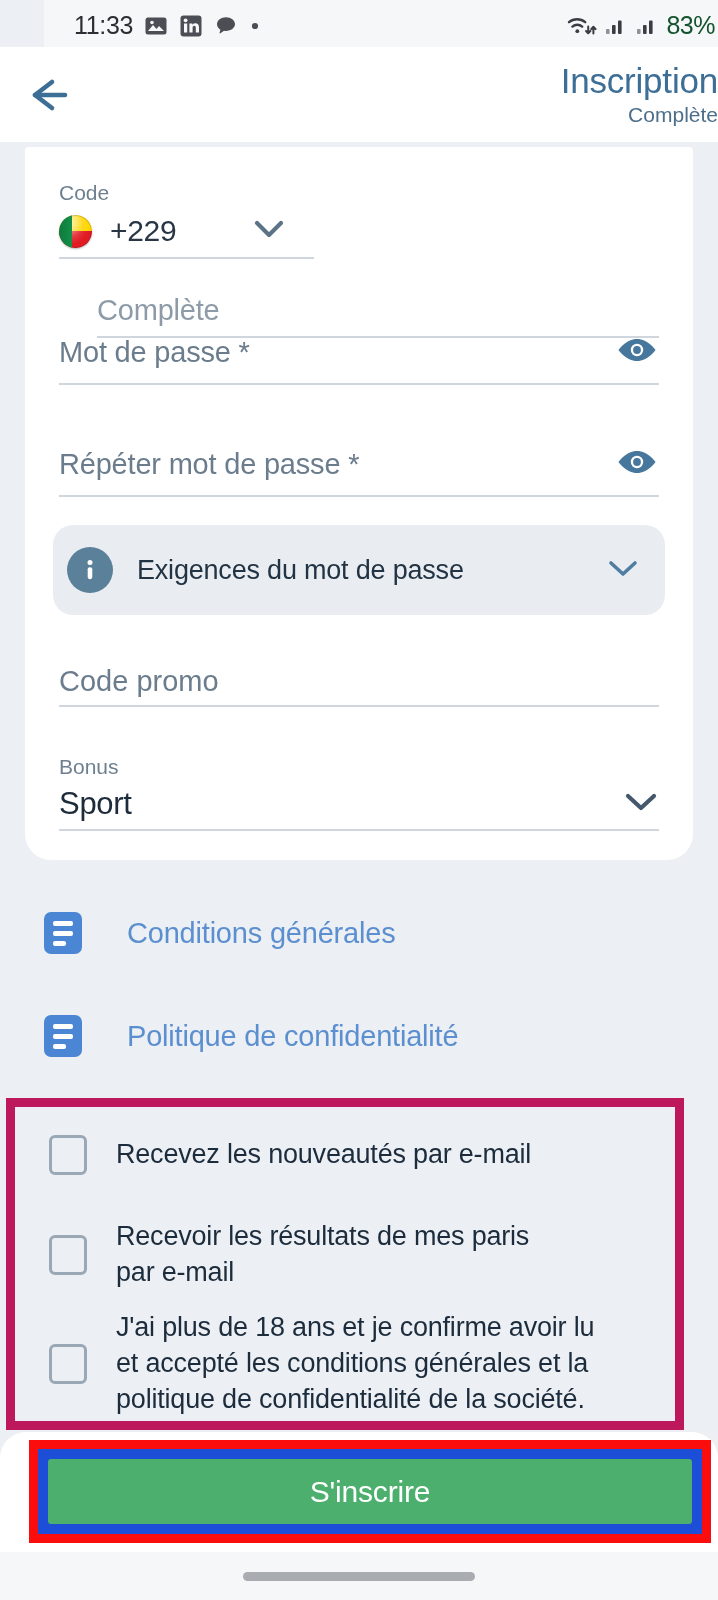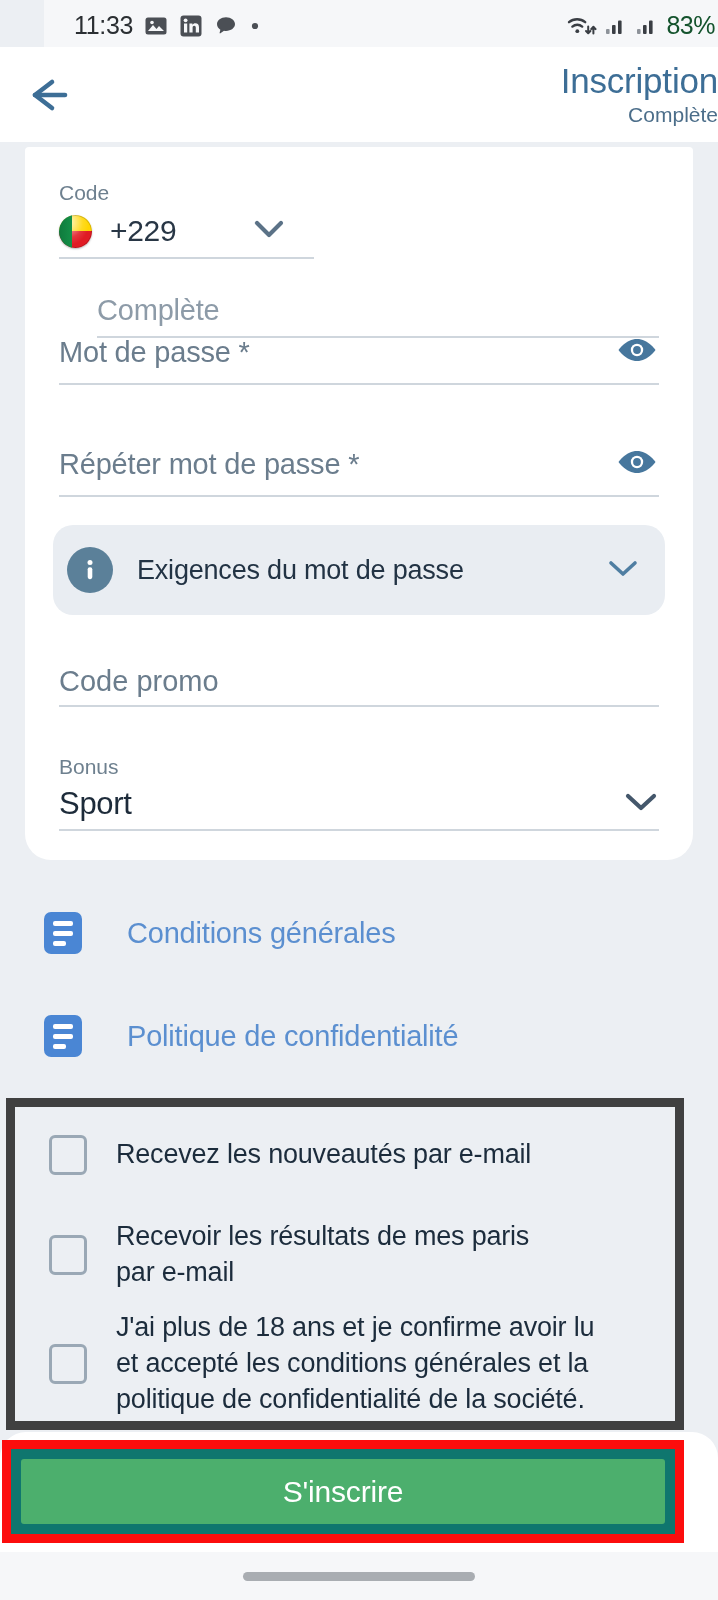--- a/index.html
+++ b/index.html
@@ -125,41 +125,41 @@
   }
   .doc-icon span { display: block; height: 5px; background: #ffffff; border-radius: 2px; }
   .doc-icon span:nth-child(1) { width: 20px; }
   .doc-icon span:nth-child(2) { width: 20px; }
   .doc-icon span:nth-child(3) { width: 13px; margin-right: 7px; }
   .doc-label { font-size: 29px; color: #5b8fd0; margin-left: 45px; letter-spacing: -0.2px; }
 
   
   .cb-group {
     position: absolute; left: 6px; top: 1098px; width: 678px; height: 332px;
-    border: 9px solid #404040; background: #eceff3;
+    border: 9px solid #be185d; background: #eceff3;
   }
   .cb-row { display: flex; align-items: center; padding: 0 0 0 34px; }
   .cb-box {
     width: 38px; height: 40px; border: 3px solid #9aa8b5; border-radius: 6px;
     flex: none; background: transparent;
     cursor: pointer;
   }
   .cb-label {
     font-size: 27px; color: #1c2c3c; margin-left: 29px; line-height: 1.33;
     letter-spacing: -0.2px;
   }
 
   
   .footer {
     position: absolute; left: 0; top: 1432px; width: 718px; height: 120px;
     background: #ffffff; border-radius: 26px 26px 0 0;
   }
   .submit-wrap {
-    position: absolute; left: 2px; top: 1440px; width: 682px; height: 103px;
-    border: 9px solid #fc0d0d; background: #0f766e;
+    position: absolute; left: 29px; top: 1440px; width: 682px; height: 103px;
+    border: 9px solid #fc0d0d; background: #1d4ed8;
   }
   .submit-btn {
     position: absolute; left: 10px; top: 10px; right: 10px; bottom: 10px;
     background: #4caf6d; border: none; border-radius: 3px;
     color: #ffffff; font-size: 30px; font-family: "Liberation Sans", sans-serif;
     letter-spacing: -0.2px; cursor: pointer;
   }
   .gesture-area {
     position: absolute; left: 0; top: 1552px; width: 718px; height: 48px;
     background: #f6f7f9;

